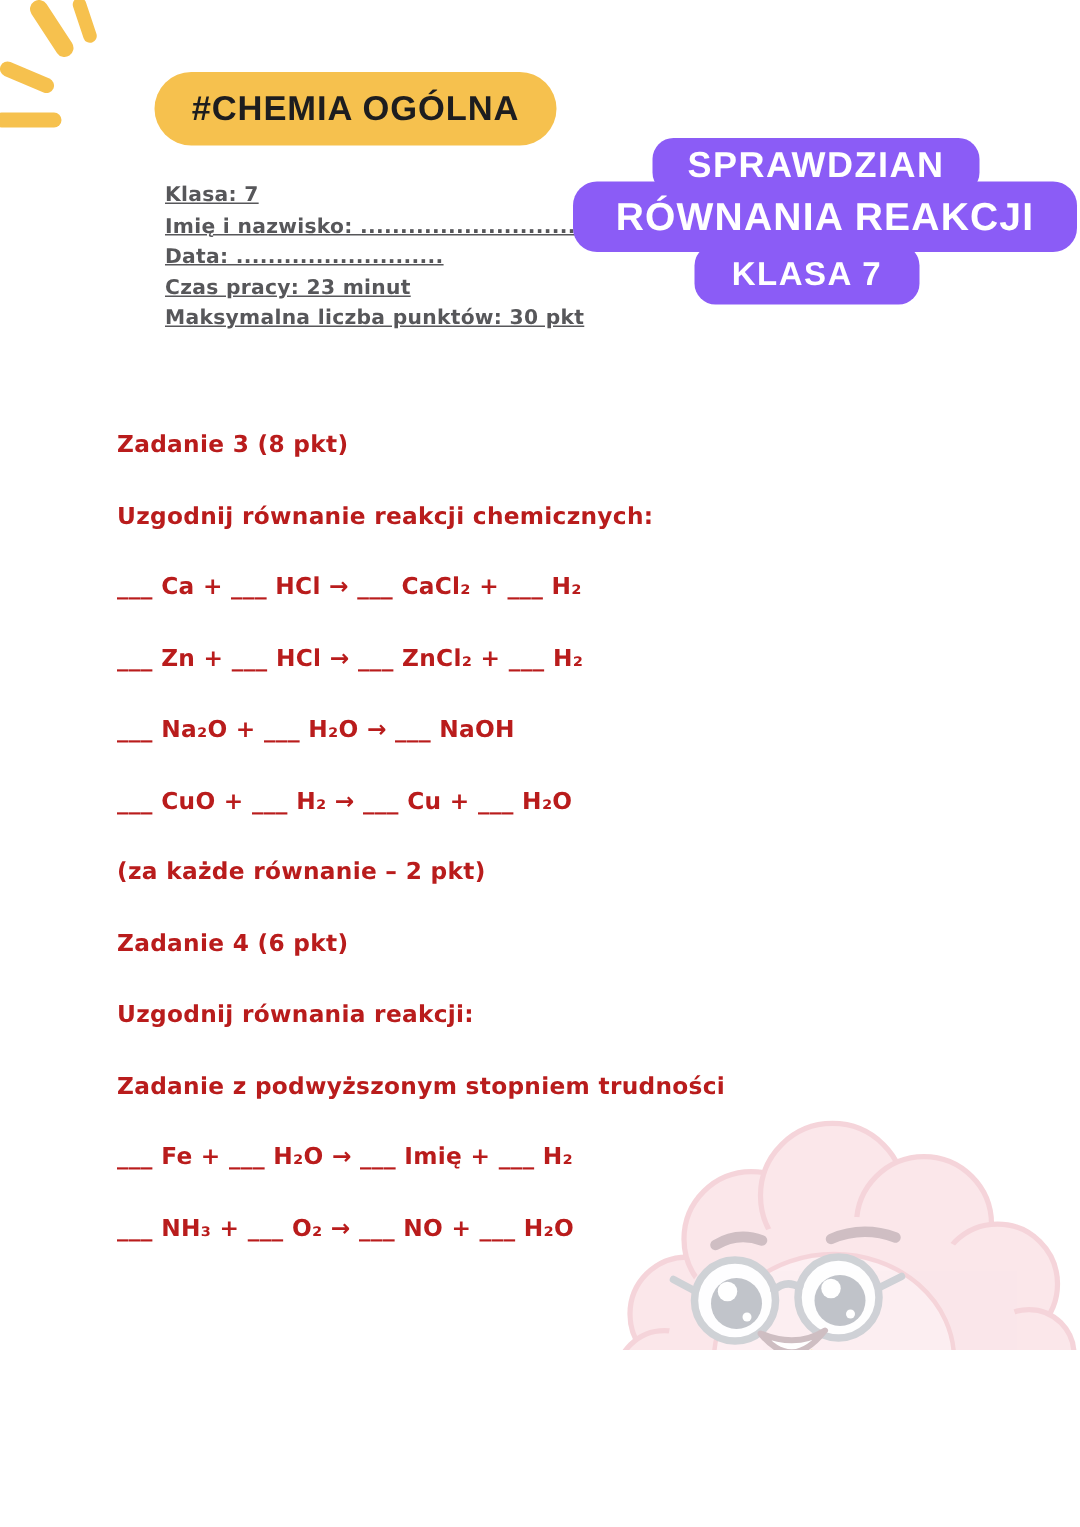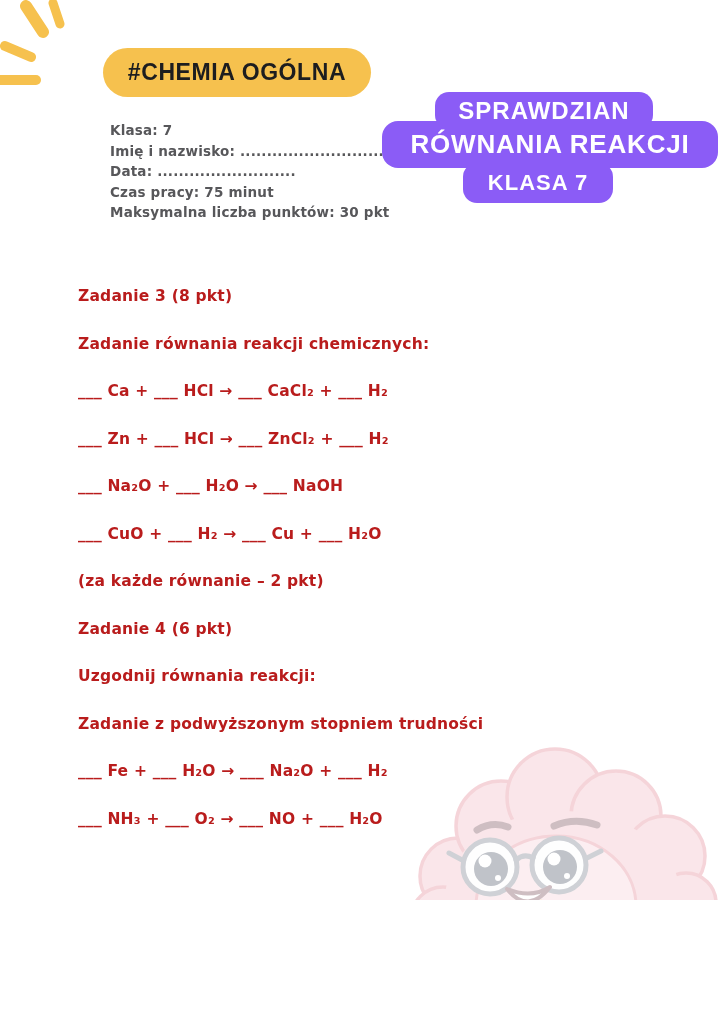--- a/index.html
+++ b/index.html
@@ -38,21 +38,21 @@
   .header-info {
     position: absolute;
     left: 110px; top: 122px;
     font-size: 13.5px;
     font-weight: 700;
     letter-spacing: 0.2px;
     color: #57575a;
     z-index: 1;
     white-space: nowrap;
   }
-  .info-line { height: 20.6px; }
+  .info-line { height: 20.6px; text-decoration: underline; }
 
   
   .badge {
     position: absolute;
     background: #8b5cf6;
     color: #ffffff;
     font-family: "Liberation Sans", sans-serif;
     font-weight: 700;
     display: flex; align-items: center; justify-content: center;
     white-space: nowrap;
@@ -115,40 +115,40 @@
   </svg>
 
   <div class="course-tag">
     <span>#CHEMIA OGÓLNA</span>
   </div>
 
   <div class="header-info">
     <div class="info-line">Klasa: 7</div>
     <div class="info-line">Imię i nazwisko: .............................................</div>
     <div class="info-line">Data: ..........................</div>
-    <div class="info-line">Czas pracy: 75 minut</div>
+    <div class="info-line">Czas pracy: 23 minut</div>
     <div class="info-line">Maksymalna liczba punktów: 30 pkt</div>
   </div>
 
   <div class="badge badge-sprawdzian">SPRAWDZIAN</div>
   <div class="badge badge-rownania">RÓWNANIA REAKCJI</div>
   <div class="badge badge-klasa">KLASA 7</div>
 
   <div class="content">
     <div class="line">Zadanie 3 (8 pkt)</div>
-    <div class="line">Zadanie równania reakcji chemicznych:</div>
+    <div class="line">Uzgodnij równanie reakcji chemicznych:</div>
     <div class="line">___ Ca + ___ HCl → ___ CaCl₂ + ___ H₂</div>
     <div class="line">___ Zn + ___ HCl → ___ ZnCl₂ + ___ H₂</div>
     <div class="line">___ Na₂O + ___ H₂O → ___ NaOH</div>
     <div class="line">___ CuO + ___ H₂ → ___ Cu + ___ H₂O</div>
     <div class="line">(za każde równanie – 2 pkt)</div>
     <div class="line">Zadanie 4 (6 pkt)</div>
     <div class="line">Uzgodnij równania reakcji:</div>
     <div class="line">Zadanie z podwyższonym stopniem trudności</div>
-    <div class="line">___ Fe + ___ H₂O → ___ Na₂O + ___ H₂</div>
+    <div class="line">___ Fe + ___ H₂O → ___ Imię + ___ H₂</div>
     <div class="line">___ NH₃ + ___ O₂ → ___ NO + ___ H₂O</div>
   </div>
 
   <svg class="mascot" width="316" height="276" viewBox="0 0 316 276">
     <g opacity="0.42" stroke-linecap="round" stroke-linejoin="round">
 
       <path d="M52,198 Q30,208 26,216" stroke="#E89AA6" stroke-width="16" fill="#F5C6CE"></path>
       <circle cx="26" cy="218" r="14" fill="#ffffff" stroke="#D9C2C8" stroke-width="3"></circle>
       <circle cx="40" cy="226" r="7" fill="#ffffff" stroke="#D9C2C8" stroke-width="3"></circle>
 

